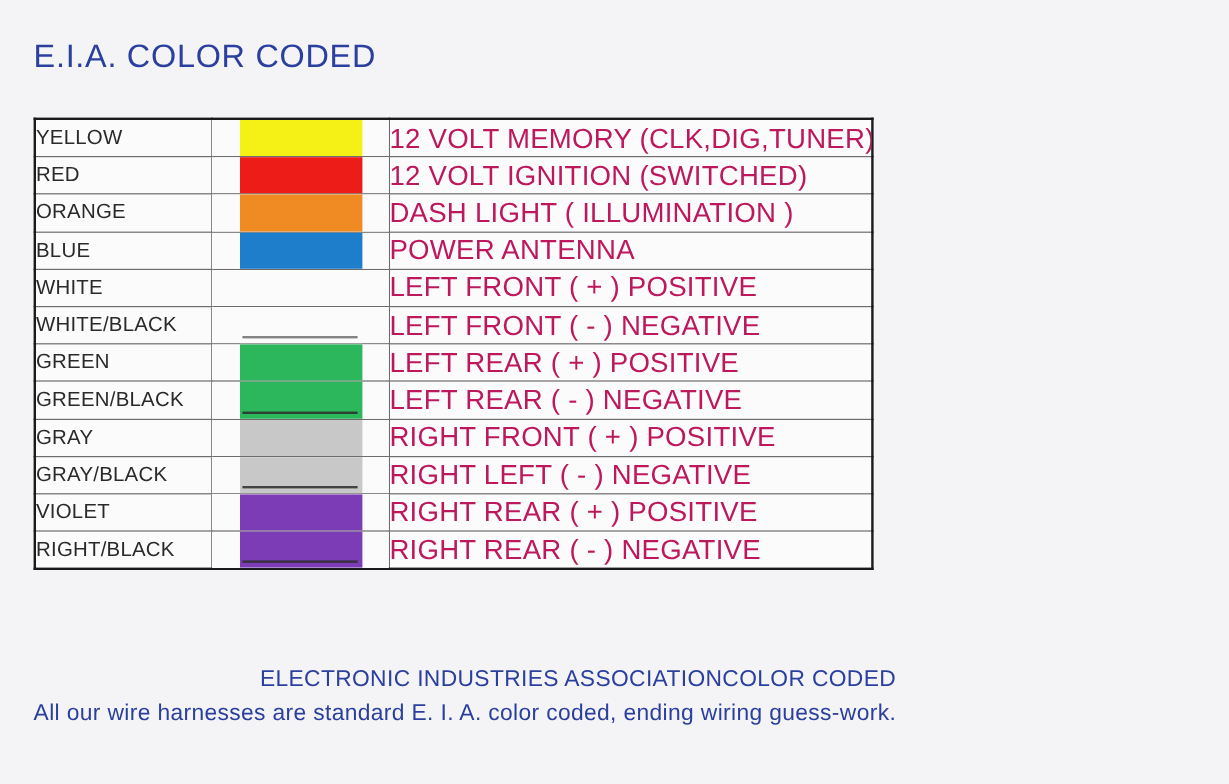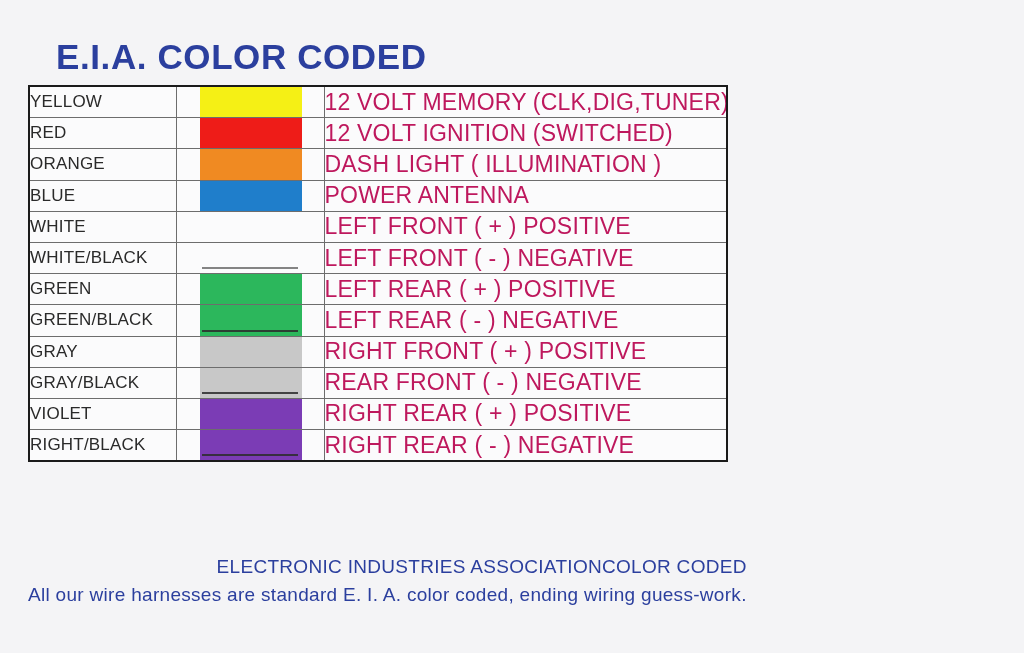--- a/index.html
+++ b/index.html
@@ -14,33 +14,32 @@
     font-family: "Liberation Sans", sans-serif;
     overflow: hidden;
     position: relative;
   }
 
   
   #page-title {
     position: absolute;
     left: 28px;
     top: 14px;
-    font-size: 35px;
-    font-weight: bold;
+    font-size: 27px;
+    font-weight: normal;
     letter-spacing: 0.6px;
     color: #2b3f9e;
     white-space: nowrap;
-    margin-left: 28px;
   }
 
   
   #wire-table {
     position: absolute;
     left: 28px;
-    top: 85px;
+    top: 98px;
     width: 698px;
     border-collapse: collapse;
     table-layout: fixed;
     background: #fbfbfc;
   }
   #wire-table col.c-name  { width: 147px; }
   #wire-table col.c-swatch{ width: 148px; }
   #wire-table col.c-desc  { width: 403px; }
 
   #wire-table td {
@@ -194,21 +193,21 @@
         <td class="cell-swatch">
           <span class="swatch" style="background: rgb(200, 200, 200);"></span>
         </td>
         <td class="cell-desc">RIGHT FRONT ( + ) POSITIVE</td>
       </tr>
       <tr>
         <td class="cell-name">GRAY/BLACK</td>
         <td class="cell-swatch">
           <span class="swatch has-stripe" style="background: rgb(200, 200, 200);"></span>
         </td>
-        <td class="cell-desc">REAR FRONT ( -  ) NEGATIVE</td>
+        <td class="cell-desc">RIGHT LEFT ( -  ) NEGATIVE</td>
       </tr>
       <tr>
         <td class="cell-name">VIOLET</td>
         <td class="cell-swatch">
           <span class="swatch" style="background: rgb(123, 60, 181);"></span>
         </td>
         <td class="cell-desc">RIGHT REAR ( + ) POSITIVE</td>
       </tr>
       <tr class="heavy-bottom">
         <td class="cell-name">RIGHT/BLACK</td>

